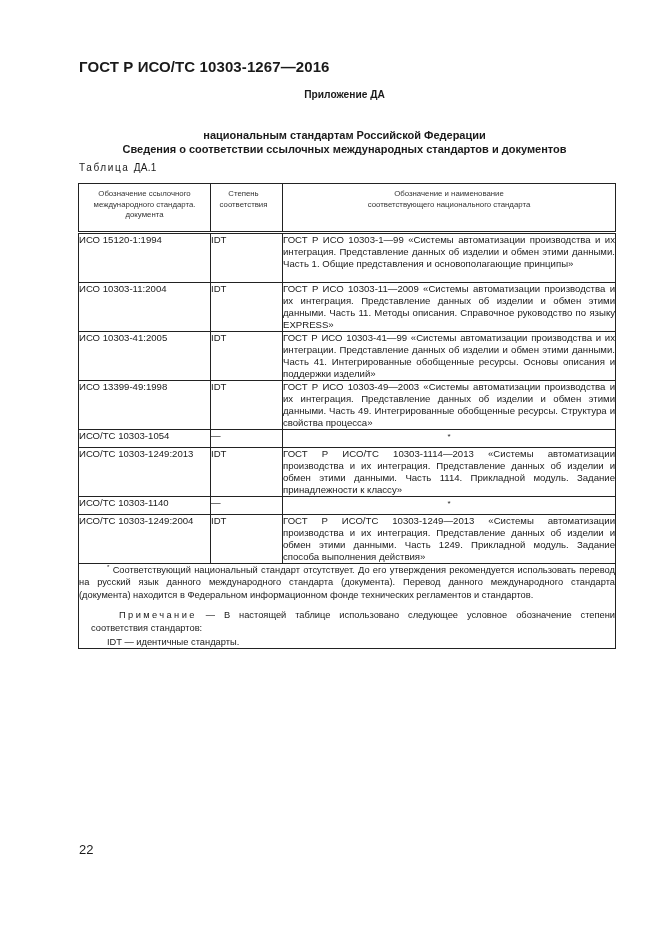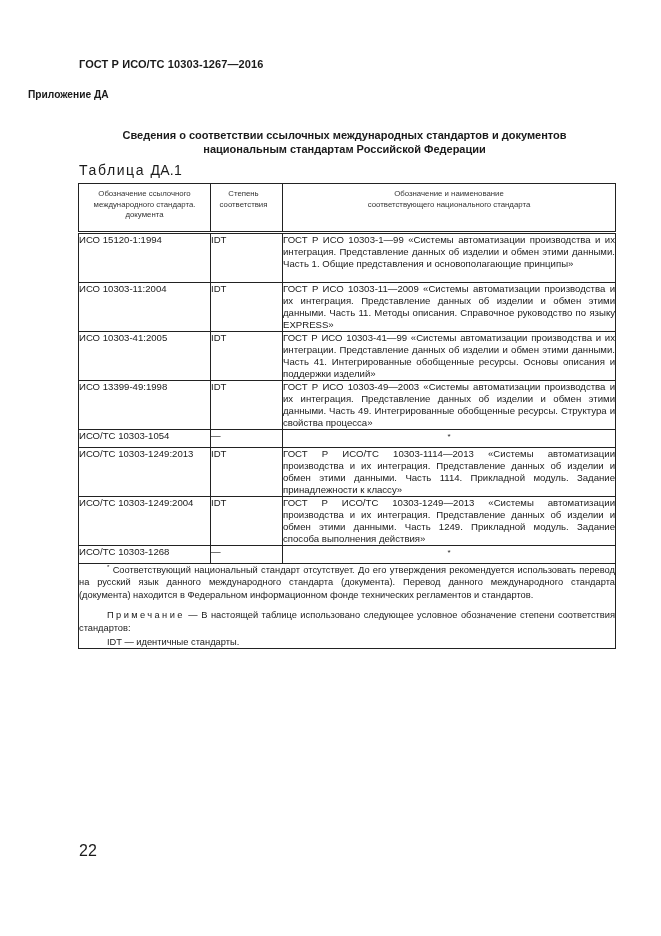--- a/index.html
+++ b/index.html
@@ -2,36 +2,36 @@
 <html><head>
 <meta charset="utf-8">
 <style>
   html, body { margin: 0; padding: 0; background: #ffffff; }
   body {
     width: 661px; height: 936px; position: relative; overflow: hidden;
     font-family: "Liberation Sans", sans-serif; color: #1a1a1a;
   }
   .doc-header {
     position: absolute; left: 79px; top: 58px;
-    font-weight: bold; font-size: 11px; letter-spacing: 0.1px;
+    font-weight: bold; font-size: 15px; letter-spacing: 0.1px;
   }
   .annex-title {
     position: absolute; left: 0; width: 661px; top: 88px;
-    text-align: left; font-size: 10.2px; line-height: 13px;
+    text-align: center; font-size: 10.2px; line-height: 13px;
   }
   .annex-title .t1 { font-weight: bold; margin-left: 28px; }
   .annex-title .t2 { font-weight: bold; margin-left: 28px; }
   .section-title {
     position: absolute; left: 0; width: 661px; top: 128px;
     text-align: center; font-weight: bold; font-size: 11px; line-height: 14px;
   }
   .section-title div { margin-left: 28px; }
   .table-caption {
     position: absolute; left: 79px; top: 162px;
-    font-size: 14px; letter-spacing: 1.6px;
+    font-size: 10px; letter-spacing: 1.6px;
   }
   .table-caption .num { letter-spacing: 0.2px; }
 
   table.main {
     position: absolute; left: 78px; top: 183px; width: 537px;
     border-collapse: collapse; table-layout: fixed;
     font-size: 9.6px; line-height: 11.9px;
   }
   table.main td, table.main th {
     border: 1px solid #222;
@@ -49,39 +49,39 @@
   td.degree { text-align: left; padding-top: 3px; }
   td.name { padding: 3px 6px 0 6px; text-align: justify; }
   td.name.star { text-align: center; padding-top: 1px; font-size: 8px; }
   tr.r4 td { height: 48px; }
   tr.r0 td { height: 16px; }
   td.notes {
     padding: 4px 6px 6px 6px; font-size: 9.3px; line-height: 12.4px; text-align: justify;
   }
   .fn-p { text-indent: 28px; margin: 0; }
   .fn-p sup { font-size: 6px; vertical-align: super; line-height: 0; }
-  .note-p { text-indent: 28px; margin: 8px 0 0 0; }
+  .note-p { text-indent: 28px; margin: 8px 0 0 12px; }
   .note-label { letter-spacing: 2.4px; }
   .idt-p { margin: 2px 0 0 28px; }
   .page-number {
-    position: absolute; left: 79px; top: 842px; font-size: 16px;
+    position: absolute; left: 79px; top: 842px; font-size: 13px;
   }
 </style>
 </head>
 <body>
 
 <div class="doc-header">ГОСТ Р ИСО/ТС 10303-1267—2016</div>
 
 <div class="annex-title">
   <div class="t1">Приложение ДА</div>
 </div>
 
 <div class="section-title">
+  <div>национальным стандартам Российской Федерации</div>
   <div>Сведения о соответствии ссылочных международных стандартов и документов</div>
-  <div>национальным стандартам Российской Федерации</div>
 </div>
 
 <div class="table-caption">
   <span>Таблица</span>
   <span class="num">ДА.1</span>
 </div>
 
 <table class="main">
   <colgroup>
       <col class="c1">
@@ -119,29 +119,29 @@
     <tr class="r0">
       <td class="code">ИСО/ТС 10303-1054</td>
       <td class="degree">—</td>
       <td class="name star">*</td>
     </tr>
     <tr class="r4">
       <td class="code">ИСО/ТС 10303-1249:2013</td>
       <td class="degree">IDT</td>
       <td class="name">ГОСТ Р ИСО/ТС 10303-1114—2013 «Системы автоматизации производства и их интеграция. Представление данных об изделии и обмен этими данными. Часть 1114. Прикладной модуль. Задание принадлежности к классу»</td>
     </tr>
+    <tr class="r0">
+      <td class="code">ИСО/ТС 10303-1140</td>
+      <td class="degree">—</td>
+      <td class="name star">*</td>
+    </tr>
     <tr class="r4">
       <td class="code">ИСО/ТС 10303-1249:2004</td>
       <td class="degree">IDT</td>
       <td class="name">ГОСТ Р ИСО/ТС 10303-1249—2013 «Системы автоматизации производства и их интеграция. Представление данных об изделии и обмен этими данными. Часть 1249. Прикладной модуль. Задание способа выполнения действия»</td>
-    </tr>
-    <tr class="r0">
-      <td class="code">ИСО/ТС 10303-1268</td>
-      <td class="degree">—</td>
-      <td class="name star">*</td>
     </tr>
     <tr>
       <td class="notes" colspan="3">
         <p class="fn-p"><sup>*</sup> <span>Соответствующий национальный стандарт отсутствует. До его утверждения рекомендуется использовать перевод на русский язык данного международного стандарта (документа). Перевод данного международного стандарта (документа) находится в Федеральном информационном фонде технических регламентов и стандартов.</span></p>
         <p class="note-p"><span class="note-label">Примечание</span> <span>— В настоящей таблице использовано следующее условное обозначение степени соответствия стандартов:</span></p>
         <p class="idt-p">IDT — идентичные стандарты.</p>
       </td>
     </tr>
   </tbody>
 </table>

